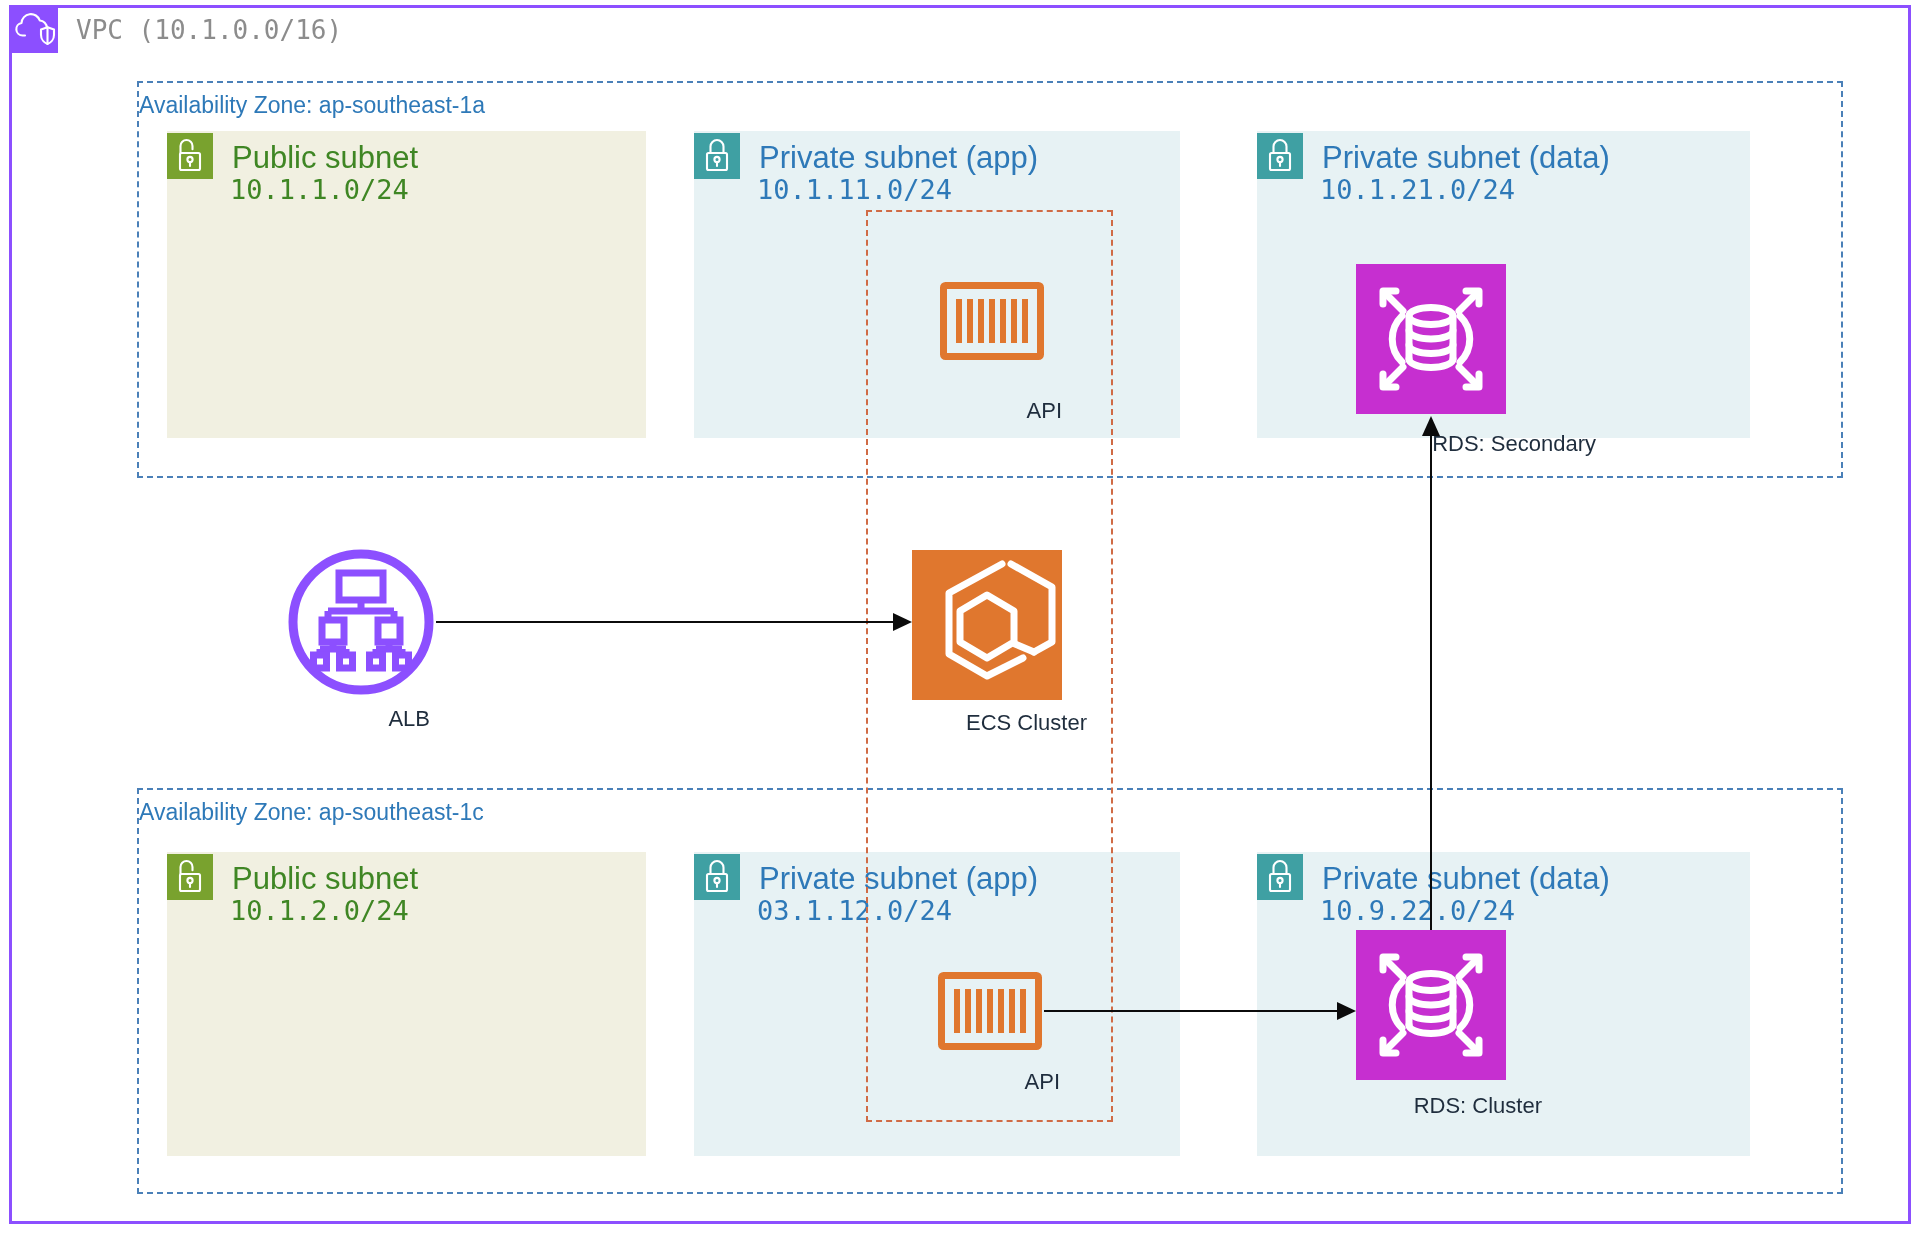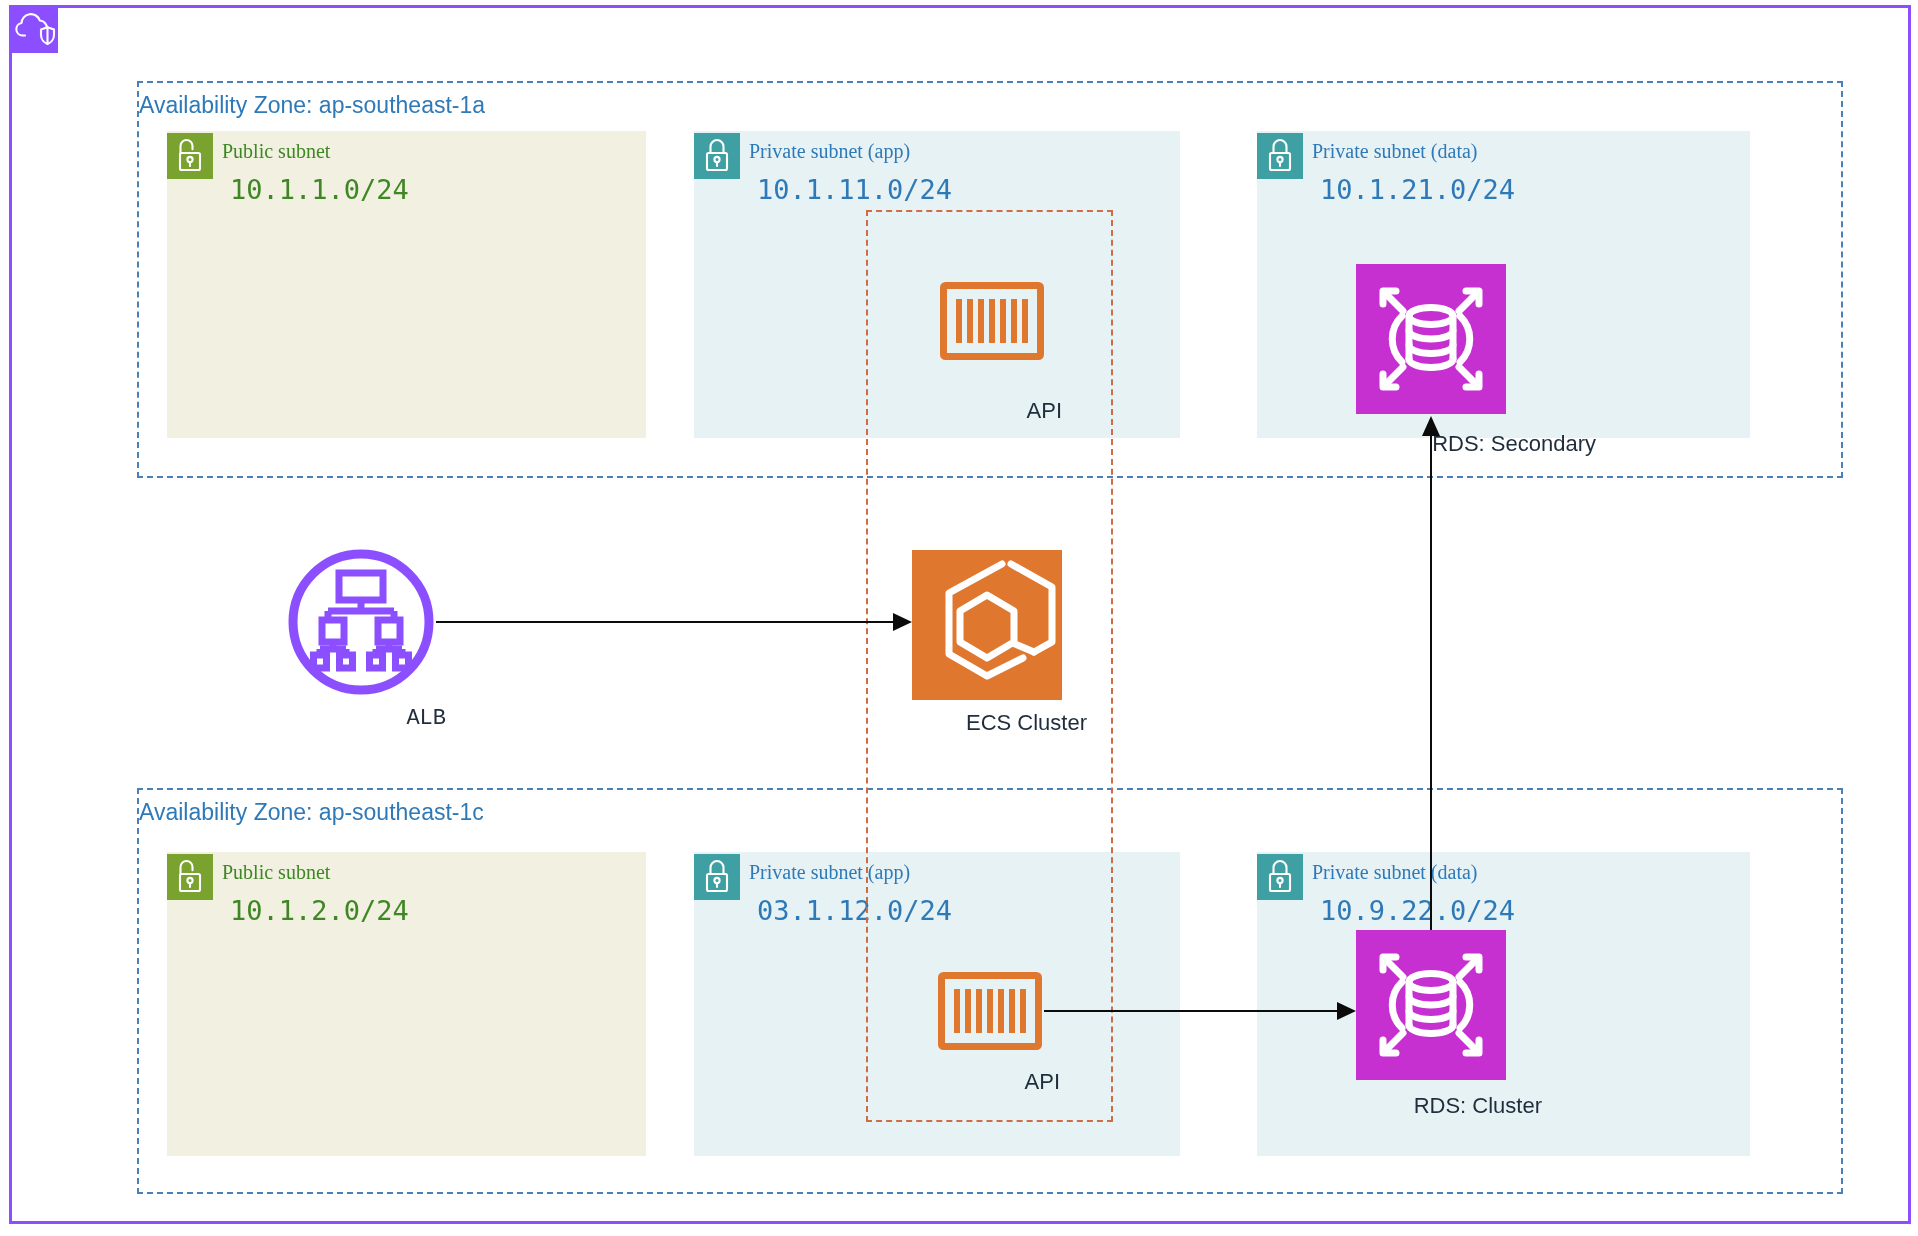--- a/index.html
+++ b/index.html
@@ -25,21 +25,21 @@
   .az-c{left:137px;top:788px;width:1706px;height:406px;}
   .az-label{position:absolute;left:0;top:9px;width:100%;text-align:left;
     font-size:23px;color:var(--az-label);z-index:5;}
 
   .subnet{position:absolute;z-index:1;}
   .subnet.public{background:var(--public-bg);}
   .subnet.private{background:var(--private-bg);}
   .lock{position:absolute;left:0;top:2px;width:46px;height:46px;}
   .lock.public-lock{background:var(--public-lock);}
   .lock.private-lock{background:var(--private-lock);}
-  .subnet-title{position:absolute;left:55px;top:9px;font-size:20px;white-space:nowrap;font-family:Liberation Serif, serif;}
+  .subnet-title{position:absolute;left:65px;top:9px;font-size:31px;white-space:nowrap;}
   .subnet-cidr{position:absolute;left:63px;top:43px;font-size:27px;white-space:nowrap;
     font-family:"DejaVu Sans Mono",monospace;}
   .subnet.public .subnet-title,.subnet.public .subnet-cidr{color:var(--public-text);}
   .subnet.private .subnet-title,.subnet.private .subnet-cidr{color:var(--private-text);}
 
   .ecs-boundary{position:absolute;left:866px;top:210px;width:247px;height:912px;
     border:2px dashed var(--orange-dash);z-index:3;}
 
   .node{position:absolute;z-index:4;}
   .node-label{position:absolute;z-index:5;text-align:right;font-size:22px;color:var(--node-label);white-space:nowrap;}
@@ -61,20 +61,21 @@
 <div class="canvas">
 
   <div class="vpc"></div>
   <div class="vpc-icon">
     <svg viewBox="0 0 48 48" width="49" height="48">
       <path class="glyph-thin" d="M15.5 30.5 h-2.4 a6.3 6.3 0 0 1 -1.1 -12.5 a9.4 9.4 0 0 1 18.3 -2.5 a7.5 7.5 0 0 1 7.1 7.2"></path>
       <path class="glyph-thin" d="M31.5 24.6 l6.5 -2.4 6.5 2.4 v5.1 c0 4.8 -3.2 8.2 -6.5 9.3 c-3.3 -1.1 -6.5 -4.5 -6.5 -9.3 z"></path>
       <line class="glyph-thin" x1="38" y1="22.2" x2="38" y2="38.8"></line>
     </svg>
   </div>
+  <span class="vpc-title">VPC (10.1.0.0/16)</span>
 
   <div class="az az-a">
     <div class="az-label">Availability Zone: ap-southeast-1a</div>
   </div>
   <div class="az az-c">
     <div class="az-label">Availability Zone: ap-southeast-1c</div>
   </div>
 
   <div class="subnet public" style="left:167px;top:131px;width:479px;height:307px;">
     <div class="lock public-lock">
@@ -165,21 +166,21 @@
         <rect x="34" y="71" width="22" height="22"></rect>
         <rect x="90" y="71" width="22" height="22"></rect>
         <path d="M45 93 V100 M101 93 V100 M32 100 H58 M88 100 H114 M32 100 V106 M58 100 V106 M88 100 V106 M114 100 V106"></path>
         <rect x="25.5" y="106" width="13" height="13"></rect>
         <rect x="51.5" y="106" width="13" height="13"></rect>
         <rect x="81.5" y="106" width="13" height="13"></rect>
         <rect x="107.5" y="106" width="13" height="13"></rect>
       </g>
     </svg>
   </div>
-  <div class="node-label" style="left:286px;top:706px;width:160px;font-family:Liberation Mono, monospace;">ALB</div>
+  <div class="node-label" style="left:270px;top:706px;width:160px;">ALB</div>
 
   <div class="node" style="left:912px;top:550px;width:150px;height:150px;">
     <svg viewBox="0 0 150 150" width="150" height="150">
       <rect class="ecs-bg" x="0" y="0" width="150" height="150"></rect>
       <path class="glyph" d="M90 14 L37 43 V104 L75 126 L111 108"></path>
       <path class="glyph" d="M99 14 L140 37 V92 L122 102"></path>
       <path class="glyph" d="M103 94 L122 102"></path>
       <polygon class="glyph" points="75,45 102,61 102,92 75,108 48,92 48,61"></polygon>
     </svg>
   </div>

